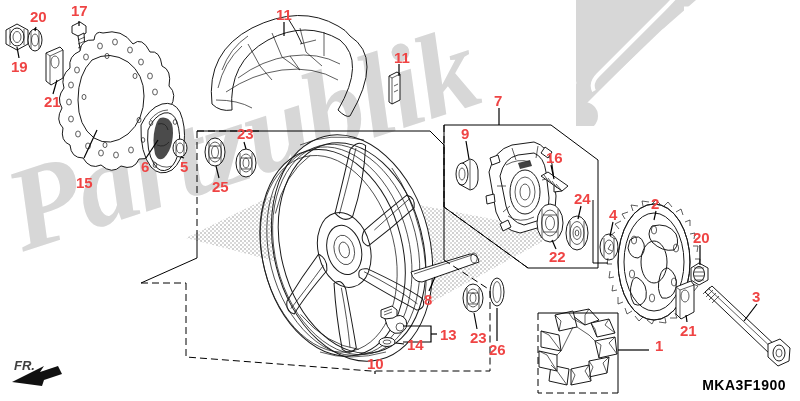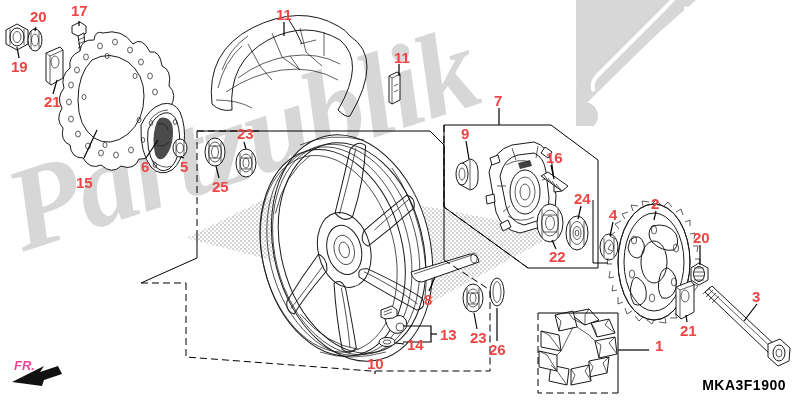--- a/index.html
+++ b/index.html
@@ -26,21 +26,21 @@
     white-space:nowrap;
   }
   #partno{
     position:absolute;right:14px;bottom:8px;
     font-family:"Liberation Sans", sans-serif;
     font-size:14px;font-weight:bold;color:#000;letter-spacing:0.5px;
   }
   #frmark{
     position:absolute;left:14px;bottom:28px;
     font-family:"Liberation Sans", sans-serif;
-    font-size:13px;font-weight:bold;font-style:italic;color:#ec4899;
+    font-size:13px;font-weight:bold;font-style:italic;color:#404040;
   }
   .ink{fill:none;stroke:#1a1a1a;stroke-width:1;}
   .ink-thin{fill:none;stroke:#1a1a1a;stroke-width:0.7;}
   .ink-fill{fill:#ffffff;stroke:#1a1a1a;stroke-width:1;}
   .lead{stroke:#000;stroke-width:1.2;fill:none;}
   .dash{stroke:#000;stroke-width:1;fill:none;stroke-dasharray:7 4;}
   .solidbox{stroke:#000;stroke-width:1;fill:none;}
   .dk{fill:#2b2b2b;}
 </style>
 </head>

